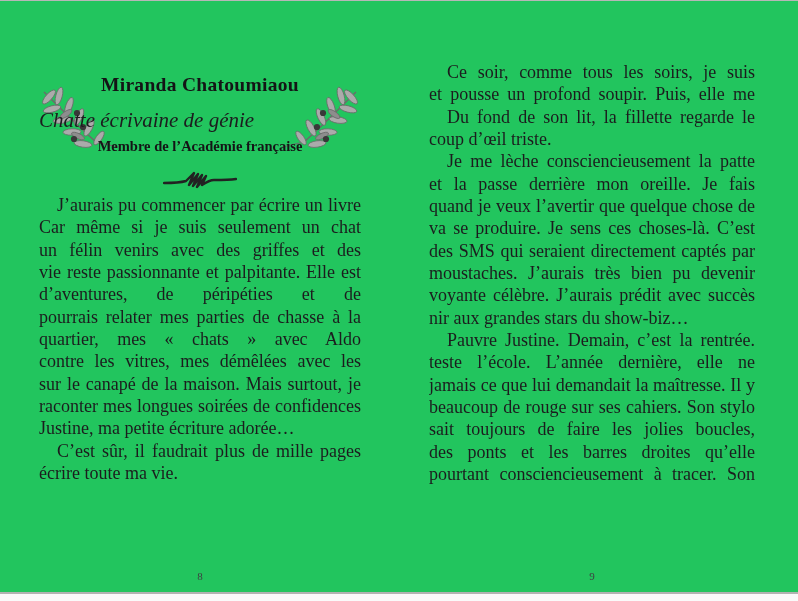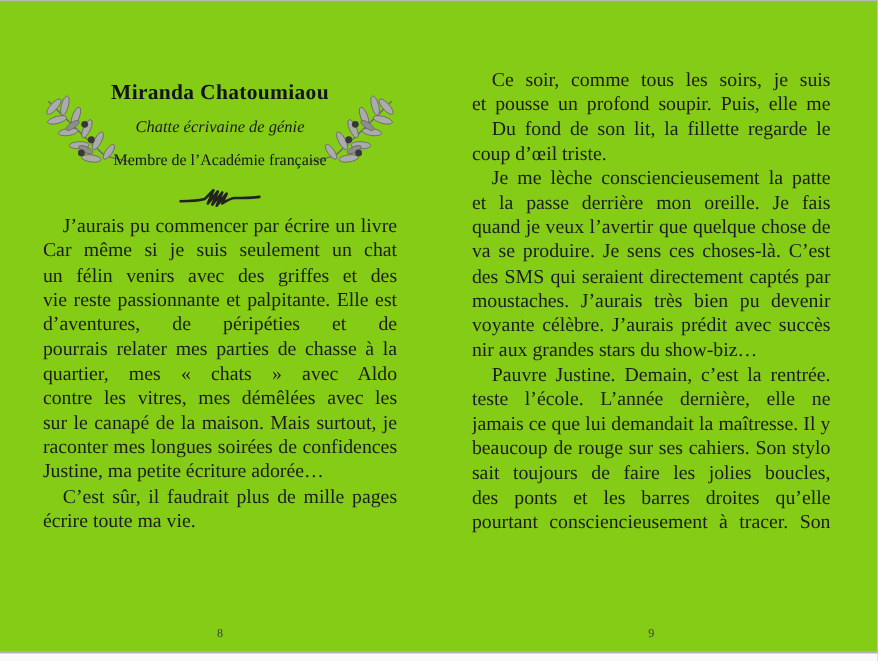--- a/index.html
+++ b/index.html
@@ -1,34 +1,34 @@
 <!DOCTYPE html>
 <html><head>
 <meta charset="utf-8">
 <style>
   html,body{margin:0;padding:0;background:#ffffff;}
   .spread{
-    position:relative;width:798px;height:601px;background:#84cc16;overflow:hidden;
+    position:relative;width:798px;height:601px;background:#22c55e;overflow:hidden;
     font-family:"Liberation Serif","DejaVu Serif",serif;color:#1c1c1e;
   }
   .edge-top{position:absolute;top:0;left:0;width:798px;height:1px;background:#b7b7b7;}
   .edge-bottom-line{position:absolute;top:592px;left:0;width:798px;height:2px;background:#b2b2b2;}
   .edge-bottom-strip{position:absolute;top:594px;left:0;width:798px;height:7px;background:#fafafa;}
 
   .page{position:absolute;top:0;height:601px;}
   .page-left{left:39px;width:322px;}
   .page-right{left:429px;width:326px;}
 
   
   .book-title{position:absolute;top:74px;left:0;width:100%;margin:0;text-align:center;
     font-size:19.5px;font-weight:700;letter-spacing:.3px;color:#141416;}
-  .book-subtitle{position:absolute;top:108px;left:0;width:100%;text-align:center;
-    font-size:15px;font-style:italic;color:#1c1c1e;}
+  .book-subtitle{position:absolute;top:108px;left:0;width:100%;
+    font-size:21px;font-style:italic;color:#1c1c1e;}
   .book-affiliation{position:absolute;top:138px;left:0;width:100%;text-align:center;
-    font-size:14.5px;font-weight:400;color:#141416;}
+    font-size:14.5px;font-weight:700;color:#141416;}
   .branch{position:absolute;width:84px;height:78px;}
   .branch-left{left:-3px;top:84px;}
   .branch-right{right:-3px;top:84px;transform:scaleX(-1);}
   .divider{position:absolute;top:170px;left:50%;transform:translateX(-50%);width:74px;height:22px;}
 
   
   .text-block{position:absolute;left:0;width:100%;}
   .text-block-left{top:194px;}
   .text-block-right{top:61px;}
   .line{

